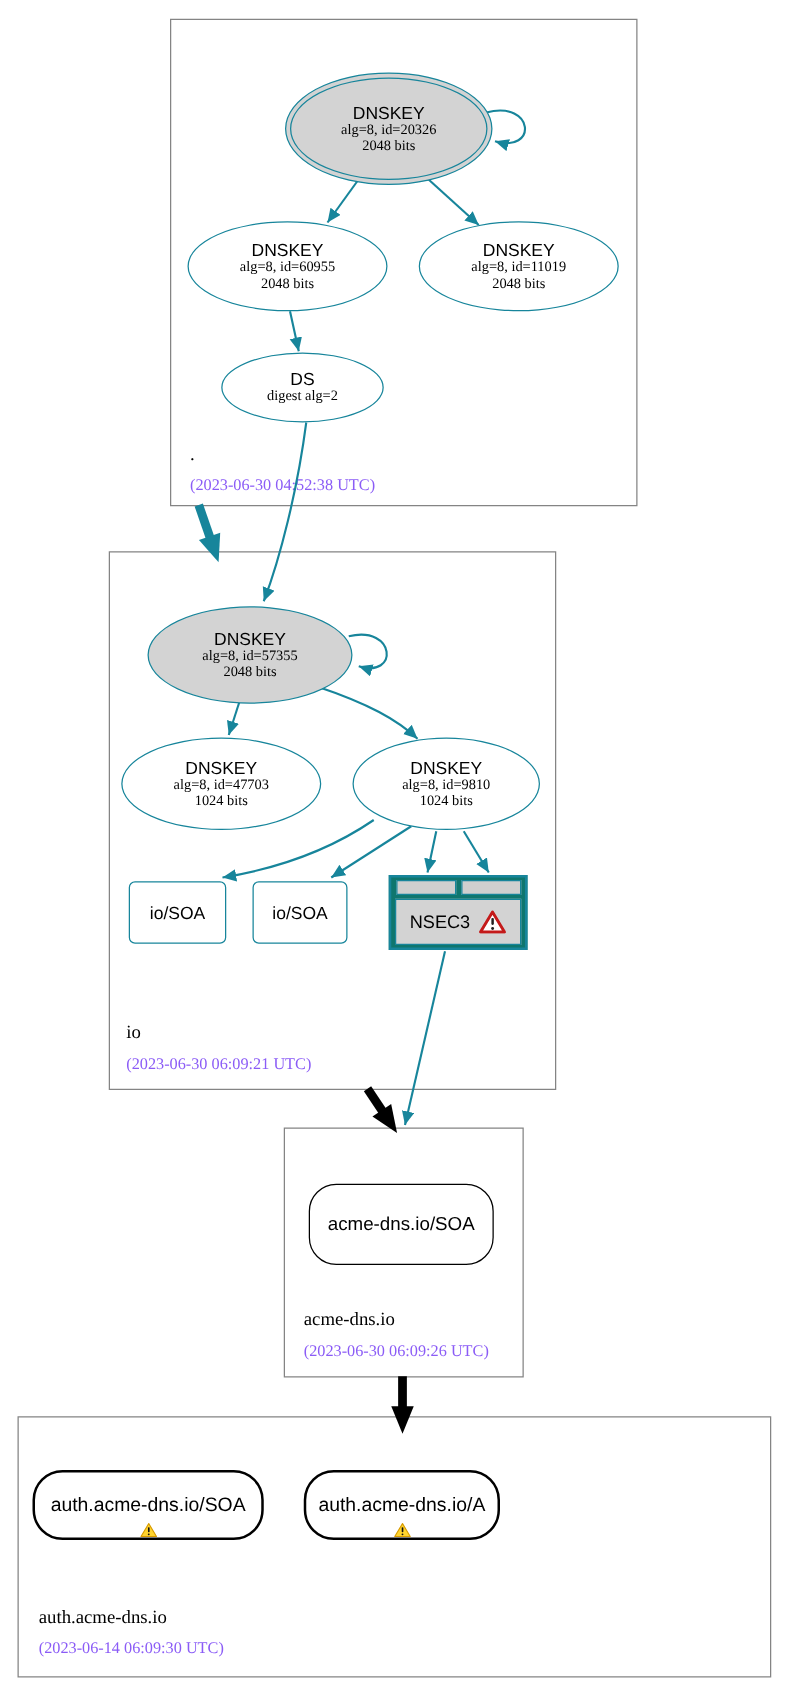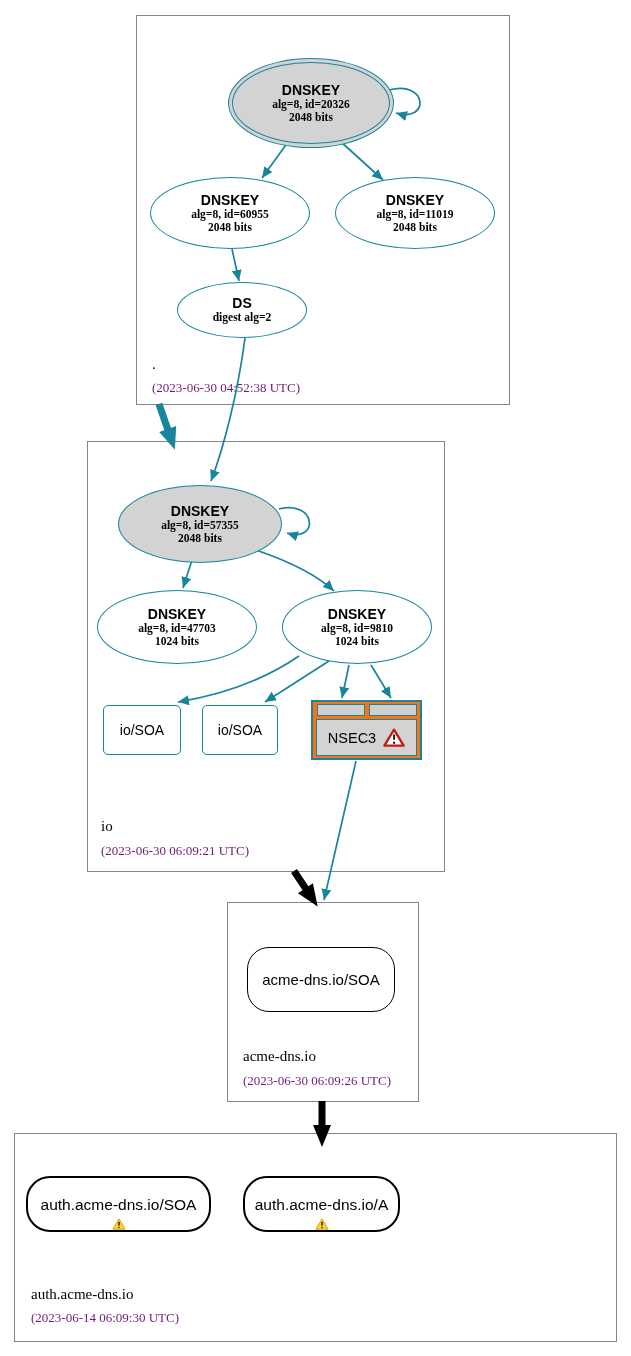--- a/index.html
+++ b/index.html
@@ -6,42 +6,42 @@
   #page{position:relative;width:631px;height:1356px;background:#fff;
         font-family:"Liberation Sans",sans-serif;color:#000;overflow:hidden;}
 
   
   .zone-box{position:absolute;border:1.5px solid #848484;background:transparent;z-index:0;}
 
   
   .zone-label{position:absolute;z-index:1;font-family:"Liberation Serif",serif;
               font-size:15px;color:#000;white-space:nowrap;}
   .zone-ts{position:absolute;z-index:1;font-family:"Liberation Serif",serif;
-           font-size:13px;color:#701a75;white-space:nowrap;}
+           font-size:13px;color:#8b5cf6;white-space:nowrap;}
 
   
   #edges{position:absolute;left:0;top:0;z-index:2;pointer-events:none;}
 
   
   .node{position:absolute;z-index:3;display:flex;flex-direction:column;
         align-items:center;justify-content:center;text-align:center;
         box-sizing:border-box;background:#fff;}
-  .ellipse{border:1.7px solid #17859b;border-radius:50%;font-weight:bold;}
+  .ellipse{border:1.7px solid #17859b;border-radius:50%;}
   .ellipse.gray{background:#d3d3d3;}
   .ring{position:absolute;inset:3px;border:1.7px solid #17859b;border-radius:50%;
         background:transparent;pointer-events:none;}
   .n-title{font-size:14px;line-height:1.15;position:relative;}
   .n-sub{font-family:"Liberation Serif",serif;font-size:11.5px;line-height:1.15;position:relative;}
   .rrset-teal{border:1.7px solid #17859b;border-radius:5px;font-size:14px;}
   .rrset-black{border:1.7px solid #000;border-radius:22px;font-size:15px;}
   .rrset-warn{border:2px solid #000;border-radius:24px;font-size:15.5px;
               flex-direction:column;gap:4px;padding-top:18px;}
 
   
-  .nsec3{position:absolute;z-index:3;box-sizing:border-box;background:#f97316;
+  .nsec3{position:absolute;z-index:3;box-sizing:border-box;background:#0f766e;
          border:2.5px solid #17859b;}
   .nsec3-cell{position:absolute;top:2px;height:12px;background:#cfcfcf;
               border:1.8px solid #17859b;box-sizing:border-box;}
   .nsec3-body{position:absolute;left:3px;right:3px;top:17px;bottom:2px;
               background:#d3d3d3;border:1.8px solid #17859b;box-sizing:border-box;
               display:flex;align-items:center;justify-content:center;gap:7px;
               font-size:14.5px;}
   .wicon{display:block;}
 </style>
 </head>

